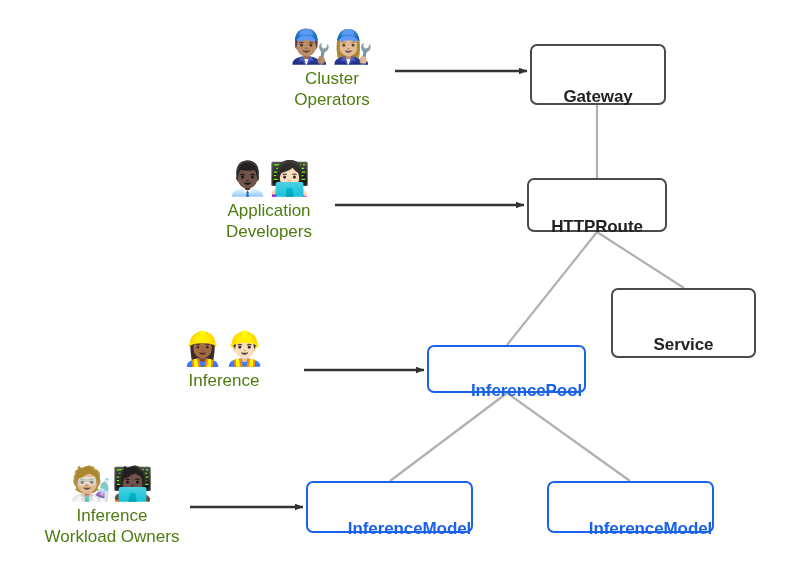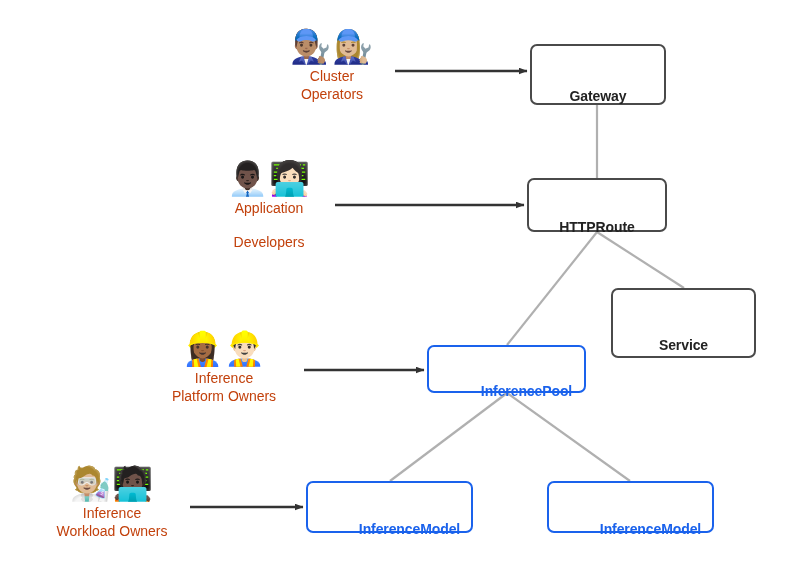--- a/index.html
+++ b/index.html
@@ -35,21 +35,21 @@
   }
   .node-dark {
     border: 2px solid #4a4a4a;
   }
   .node-blue {
     border: 2.5px solid #1a62ec;
     padding-left: 40px;
   }
   .node-label {
     font-weight: bold;
-    font-size: 14px;
+    font-size: 17px;
     letter-spacing: -0.1px;
     line-height: 1;
     margin-top: 43px;
   }
   .node-dark .node-label { color: #222222; }
   .node-blue .node-label { color: #1a62ec; }
 
   .actor {
     position: absolute;
     display: flex;
@@ -59,22 +59,22 @@
   }
   .actor-emoji {
     font-size: 33px;
     line-height: 1.05;
     letter-spacing: 1px;
     white-space: nowrap;
     font-family: "DejaVu Sans", sans-serif;
   }
   .actor-name {
     margin-top: 3px;
-    font-size: 14px;
-    color: #c2410c;
+    font-size: 17px;
+    color: #4d7c0f;
     line-height: 1.28;
     white-space: nowrap;
   }
 </style>
 </head>
 <body>
 
 <div id="canvas">
 
   <svg id="edges" viewBox="0 0 800 572" width="800" height="572" xmlns="http://www.w3.org/2000/svg">
@@ -120,26 +120,25 @@
     </div>
   <div id="actors-layer">
       <div class="actor" style="left: 222px; top: 30px; width: 220px;">
         <div class="actor-emoji">👨🏽‍🔧👩🏼‍🔧</div>
         <div class="actor-name">Cluster</div>
         <div class="actor-name" style="margin-top: 0px;">Operators</div>
       </div>
       <div class="actor" style="left: 159px; top: 162px; width: 220px;">
         <div class="actor-emoji">👨🏿‍💼👩🏻‍💻</div>
         <div class="actor-name">Application</div>
-        <div class="actor-name" style="margin-top: 16px;">Developers</div>
+        <div class="actor-name" style="margin-top: 0px;">Developers</div>
       </div>
       <div class="actor" style="left: 114px; top: 332px; width: 220px;">
         <div class="actor-emoji">👷🏾‍♀️👷🏻‍♂️</div>
         <div class="actor-name">Inference</div>
-        <div class="actor-name" style="margin-top: 0px;">Platform Owners</div>
       </div>
       <div class="actor" style="left: 2px; top: 467px; width: 220px;">
         <div class="actor-emoji">🧑🏼‍🔬🧑🏿‍💻</div>
         <div class="actor-name">Inference</div>
         <div class="actor-name" style="margin-top: 0px; text-align: right;">Workload Owners</div>
       </div>
     </div>
 
 </div>
 

